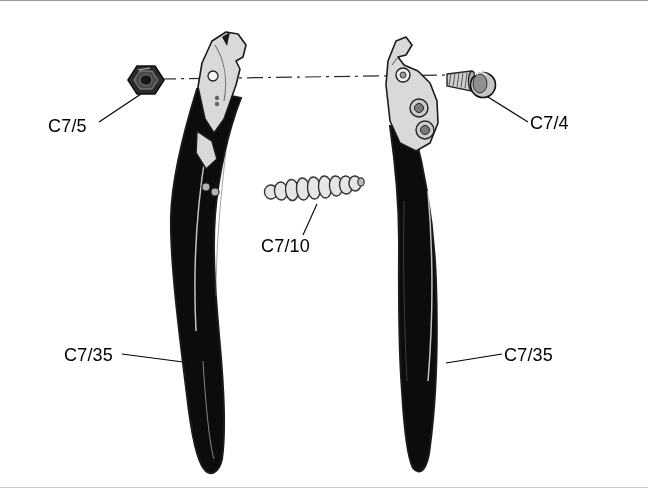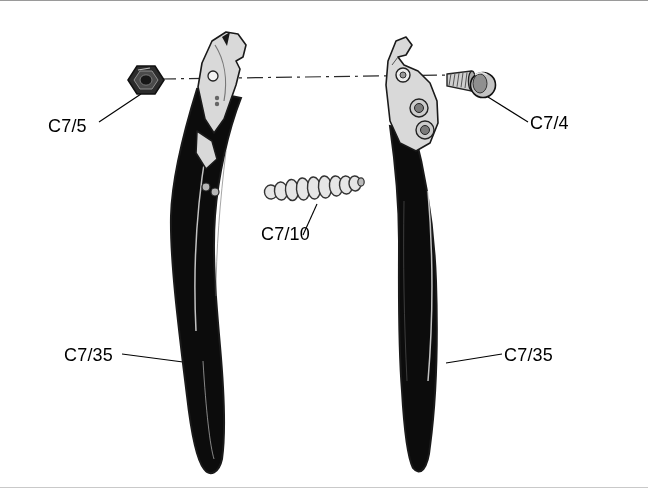--- a/index.html
+++ b/index.html
@@ -130,16 +130,16 @@
       <circle cx="419" cy="107" r="9" fill="#cccccc" stroke="#222" stroke-width="1.4"></circle>
       <circle cx="419" cy="107" r="4.5" fill="#7a7a7a" stroke="#222" stroke-width="1"></circle>
       <circle cx="425" cy="129" r="9" fill="#cccccc" stroke="#222" stroke-width="1.4"></circle>
       <circle cx="425" cy="129" r="4.5" fill="#7a7a7a" stroke="#222" stroke-width="1"></circle>
       <path d="M 392 64 L 398 56" stroke="#555" stroke-width="1" fill="none"></path>
     </g>
   </svg>
 
   <div class="part-label" style="left:48px;  top:115px;">C7/5</div>
   <div class="part-label" style="left:530px; top:112px;">C7/4</div>
-  <div class="part-label" style="left:261px; top:223px;">C7/10</div>
+  <div class="part-label" style="left:261px; top:235px;">C7/10</div>
   <div class="part-label" style="left:64px;  top:344px;">C7/35</div>
   <div class="part-label" style="left:504px; top:344px;">C7/35</div>
 </div>
 
 </body></html>

